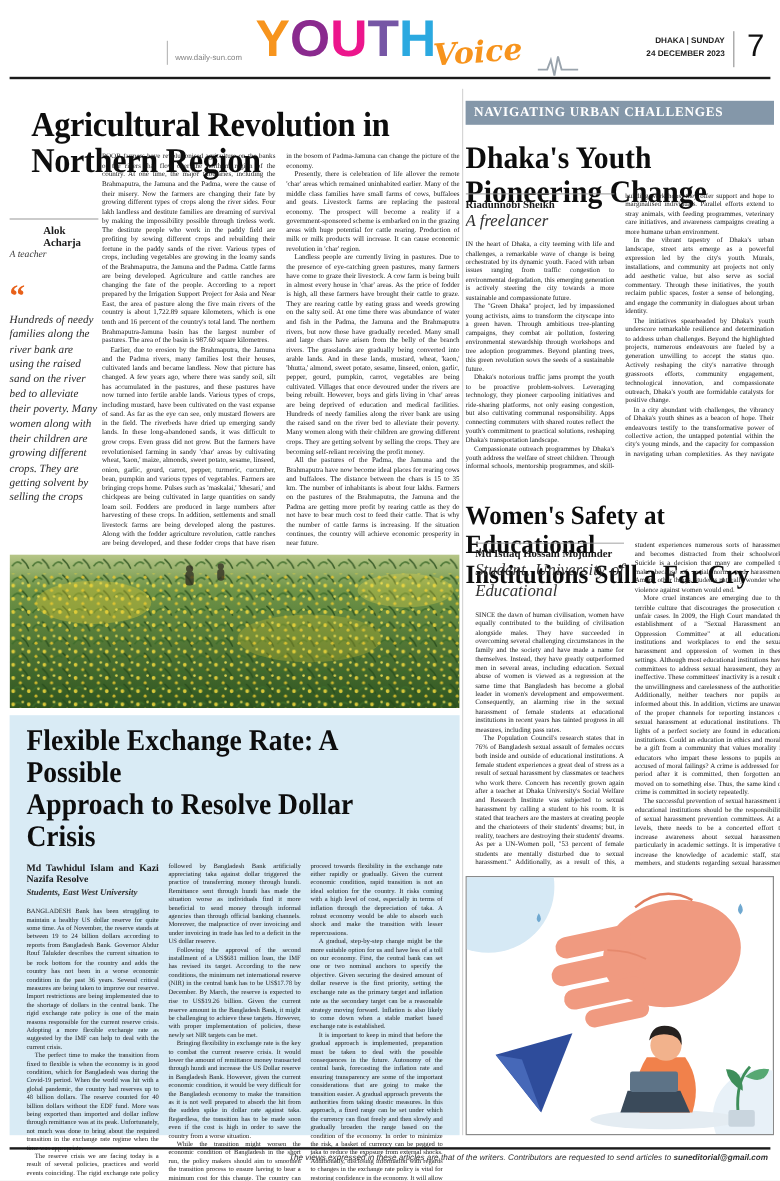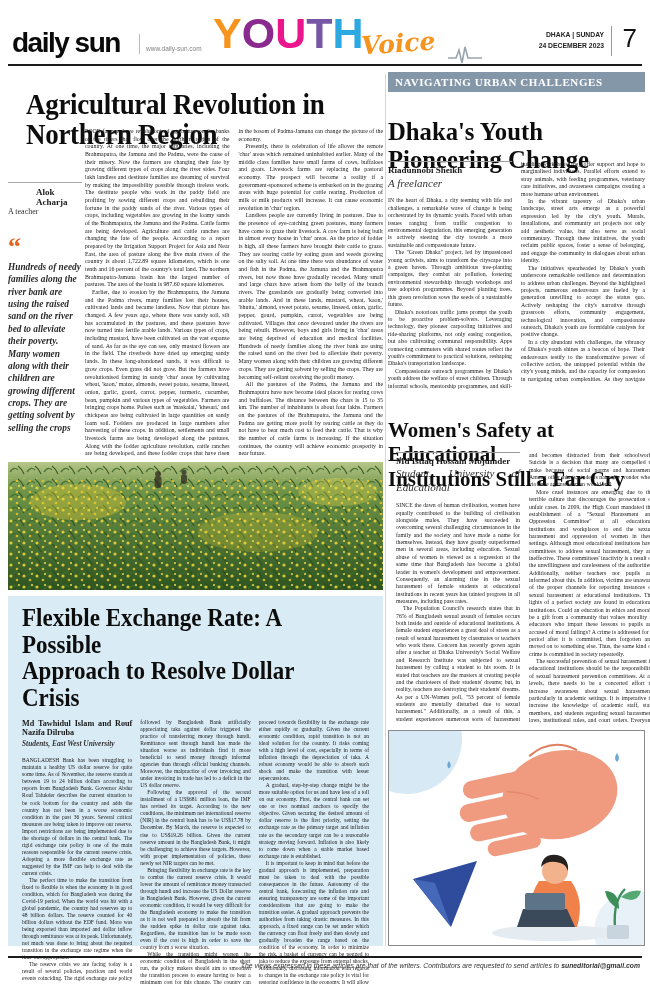--- a/index.html
+++ b/index.html
@@ -32,75 +32,74 @@
   .hl{position:absolute;font-weight:bold;color:#0d0d0d;transform-origin:left top;}
   .hl span{display:block;}
   .agri-hl{left:26px;top:71px;width:360px;font-size:29px;line-height:1.03;
            letter-spacing:-0.3px;transform:scaleX(0.93);}
   .dhaka-hl{left:388px;top:96px;width:262px;font-size:26px;line-height:1.08;transform:scaleX(0.95);}
   .women-hl{left:388px;top:400px;width:268px;font-size:22px;line-height:1.1;transform:scaleX(0.95);}
 
   
   .rail{position:absolute;left:8px;top:182px;width:74px;border-top:1px solid #aaa;padding-top:4px;}
   .rail .author{font-weight:bold;font-size:9px;margin-left:28px;}
-  .rail .role{font-size:8px;color:#333;}
+  .rail .role{font-style:italic;font-size:8px;color:#333;}
   .pq{margin-top:24px;}
   .qmark{color:#E8611A;font-size:26px;line-height:0.5;letter-spacing:-2px;font-weight:bold;
          margin-bottom:8px;}
-  .pq-text{font-style:italic;font-weight:700;font-size:9.3px;line-height:1.33;color:#2b2b2b;}
+  .pq-text{font-style:italic;font-weight:400;font-size:9.3px;line-height:1.33;color:#2b2b2b;}
 
   
   .flow p{margin:0;}
   .flow p + p{text-indent:7px;}
   .flow{text-align:justify;column-fill:auto;overflow:hidden;color:#191919;
         -webkit-hyphens:auto;hyphens:auto;}
   .agri-body{position:absolute;left:85px;top:128px;width:298px;height:330px;
              column-count:2;column-gap:9px;font-size:5.9px;line-height:1.3;}
   .dhaka-body{position:absolute;left:388px;top:161px;width:257px;height:236px;
               column-count:2;column-gap:9px;font-size:5.8px;line-height:1.28;}
   .women-body{position:absolute;left:396px;top:452px;width:257px;height:274px;
               column-count:2;column-gap:9px;font-size:5.8px;line-height:1.27;}
   .byline{border-top:1px solid #999;padding-top:3px;margin-bottom:7px;break-inside:avoid;}
   .byline .author{font-weight:bold;font-size:9px;line-height:1.15;}
-  .byline .role{font-style:italic;font-size:11px;color:#333;margin-top:1px;}
+  .byline .role{font-style:italic;font-size:14px;color:#333;margin-top:1px;}
 
   
   .photo{position:absolute;left:8px;top:462px;width:375px;height:128px;display:block;}
 
   
   .dollar{position:absolute;left:8px;top:596px;width:375px;height:350px;background:#D9EBF5;
           box-sizing:border-box;padding:9px 14px;}
   .dollar-hl{font-weight:bold;font-size:25px;line-height:1.06;color:#0d0d0d;
              transform:scaleX(0.92);transform-origin:left top;margin:0 0 8px 0;}
   .dollar-hl span{display:block;}
   .dollar-body{column-count:3;column-gap:8px;height:268px;font-size:5.5px;line-height:1.28;}
   .dollar .byline{border-top:none;padding-top:0;margin-bottom:9px;}
   .dollar .byline .author{font-size:8.2px;}
   .dollar .byline .role{font-size:7.4px;font-weight:bold;}
 
   
-  .kicker{position:absolute;left:388px;top:72px;width:257px;height:20px;line-height:20px;
+  .kicker{position:absolute;left:388px;top:84px;width:257px;height:20px;line-height:20px;
           color:#fff;font-weight:bold;font-size:11px;letter-spacing:0.6px;
           padding-left:7px;box-sizing:border-box;}
   .illus{position:absolute;left:388px;top:730px;width:257px;height:216px;
          border:1px solid #8a8a8a;background:#fff;box-sizing:border-box;}
   .illus svg{display:block;}
 
   
   .rule-bottom{position:absolute;left:8px;right:8px;top:956px;height:2px;background:#1b1b1b;}
   .footer-text{position:absolute;right:10px;top:962px;font-family:"Liberation Sans",sans-serif;
                font-style:italic;font-size:6.8px;color:#333;}
   .footer-text .email{font-weight:bold;}
 </style>
 </head>
 <body>
 
 <div class="page">
 
-  <div class="logo">daily sun</div>
   <div class="logo-sep"></div>
   <div class="site">www.daily-sun.com</div>
 
   <div class="brand">
     <span class="yletter" style="color: rgb(247, 148, 29);">Y</span>
     <span class="o-wrap">
       <span class="yletter" style="color: rgb(138, 42, 142);">O</span>
       <span class="o-fig">
         <svg width="13" height="20" viewBox="0 0 13 20">
           <circle cx="6.5" cy="4" r="2.6" fill="#ffffff"></circle>
@@ -183,21 +182,21 @@
     </g>
   </svg>
 
   <section class="dollar">
     <h2 class="dollar-hl">
       <span>Flexible Exchange Rate: A Possible</span>
       <span>Approach to Resolve Dollar Crisis</span>
     </h2>
     <div class="flow dollar-body">
       <div class="byline">
-        <div class="author">Md Tawhidul Islam and Rouf Nazifa Dilruba</div>
+        <div class="author">Md Tawhidul Islam and Kazi Nazifa Resolve</div>
         <div class="role">Students, East West University</div>
       </div>
       <div>
           <p>BANGLADESH Bank has been struggling to maintain a healthy US dollar reserve for quite some time. As of November, the reserve stands at between 19 to 24 billion dollars according to reports from Bangladesh Bank. Governor Abdur Rouf Talukder describes the current situation to be rock bottom for the country and adds the country has not been in a worse economic condition in the past 36 years. Several critical measures are being taken to improve our reserve. Import restrictions are being implemented due to the shortage of dollars in the central bank. The rigid exchange rate policy is one of the main reasons responsible for the current reserve crisis. Adopting a more flexible exchange rate as suggested by the IMF can help to deal with the current crisis.</p>
           <p>The perfect time to make the transition from fixed to flexible is when the economy is in good condition, which for Bangladesh was during the Covid-19 period. When the world was hit with a global pandemic, the country had reserves up to 48 billion dollars. The reserve counted for 40 billion dollars without the EDF fund. More was being exported than imported and dollar inflow through remittance was at its peak. Unfortunately, not much was done to bring about the required transition in the exchange rate regime when the time was appropriate.</p>
           <p>The reserve crisis we are facing today is a result of several policies, practices and world events coinciding. The rigid exchange rate policy followed by Bangladesh Bank artificially appreciating taka against dollar triggered the practice of transferring money through hundi. Remittance sent through hundi has made the situation worse as individuals find it more beneficial to send money through informal agencies than through official banking channels. Moreover, the malpractice of over invoicing and under invoicing in trade has led to a deficit in the US dollar reserve.</p>
           <p>Following the approval of the second installment of a US$681 million loan, the IMF has revised its target. According to the new conditions, the minimum net international reserve (NIR) in the central bank has to be US$17.78 by December. By March, the reserve is expected to rise to US$19.26 billion. Given the current reserve amount in the Bangladesh Bank, it might be challenging to achieve these targets. However, with proper implementation of policies, these newly set NIR targets can be met.</p>
           <p>Bringing flexibility in exchange rate is the key to combat the current reserve crisis. It would lower the amount of remittance money transacted through hundi and increase the US Dollar reserve in Bangladesh Bank. However, given the current economic condition, it would be very difficult for the Bangladesh economy to make the transition as it is not well prepared to absorb the hit from the sudden spike in dollar rate against taka. Regardless, the transition has to be made soon even if the cost is high in order to save the country from a worse situation.</p>
           <p>While the transition might worsen the economic condition of Bangladesh in the short run, the policy makers should aim to smoothen the transition process to ensure having to bear a minimum cost for this change. The country can proceed towards flexibility in the exchange rate either rapidly or gradually. Given the current economic condition, rapid transition is not an ideal solution for the country. It risks coming with a high level of cost, especially in terms of inflation through the depreciation of taka. A robust economy would be able to absorb such shock and make the transition with lesser repercussions.</p>
           <p>A gradual, step-by-step change might be the more suitable option for us and have less of a toll on our economy. First, the central bank can set one or two nominal anchors to specify the objective. Given securing the desired amount of dollar reserve is the first priority, setting the exchange rate as the primary target and inflation rate as the secondary target can be a reasonable strategy moving forward. Inflation is also likely to come down when a stable market based exchange rate is established.</p>

